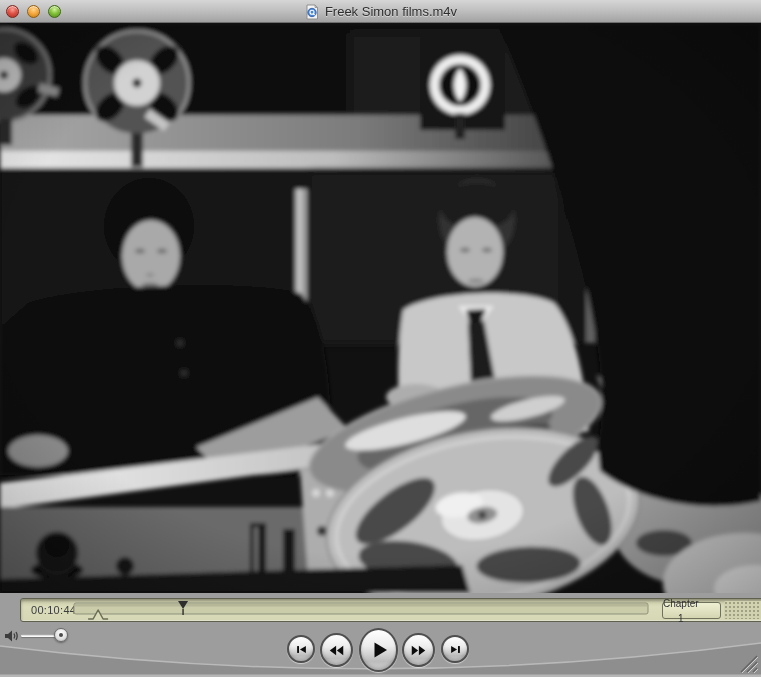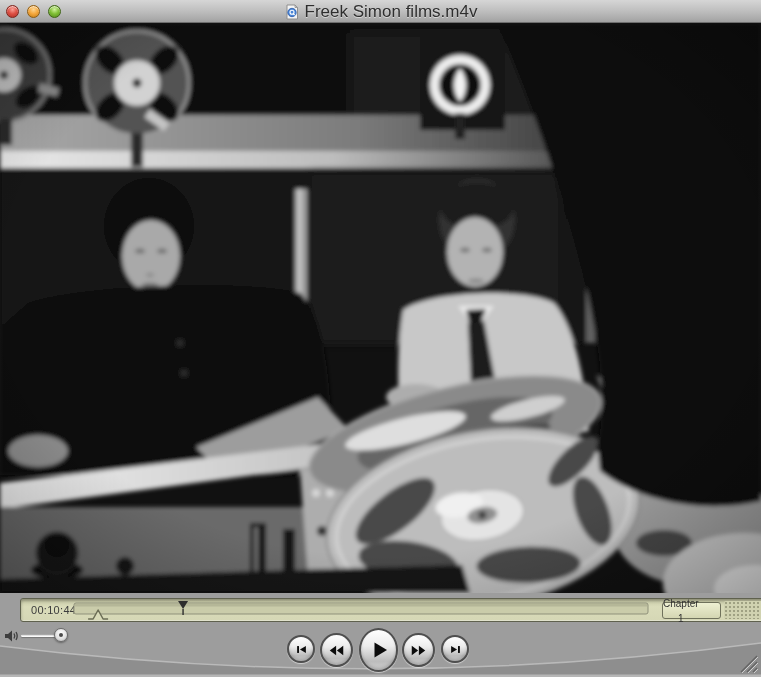--- a/index.html
+++ b/index.html
@@ -9,21 +9,21 @@
   
   .titlebar{position:absolute;left:0;top:0;width:761px;height:23px;
     background:linear-gradient(#d6d6d6,#bcbcbc 55%,#a2a2a2);
     border-bottom:1px solid #6e6e6e;box-sizing:border-box;}
   .tl{position:absolute;top:5px;width:13px;height:13px;border-radius:50%;box-sizing:border-box;
     box-shadow:inset 0 1px 1px rgba(255,255,255,.7);}
   .tl-red{left:6px;background:radial-gradient(circle at 50% 32%,#f9a096 0%,#dd4f43 48%,#aa2f25 100%);border:1px solid #7e241c;}
   .tl-yellow{left:27px;background:radial-gradient(circle at 50% 32%,#fcd693 0%,#f5a73b 48%,#bf7a14 100%);border:1px solid #8f5c10;}
   .tl-green{left:48px;background:radial-gradient(circle at 50% 32%,#d2f2a0 0%,#7fbf34 48%,#53841c 100%);border:1px solid #3f6614;}
   .title-group{position:absolute;left:0;right:0;top:0;height:23px;display:flex;align-items:center;justify-content:center;gap:5px;}
-  .title-text{font-size:17px;color:#2e2e2e;text-shadow:0 1px 0 rgba(255,255,255,.5);}
+  .title-text{font-size:13px;color:#2e2e2e;text-shadow:0 1px 0 rgba(255,255,255,.5);}
   .doc-icon{width:16px;height:16px;display:block;}
 
   
   .video{position:absolute;left:0;top:23px;width:761px;height:570px;background:#0e0e0e;}
   .video svg{display:block;}
 
   
   .controller{position:absolute;left:0;top:593px;width:761px;height:84px;background:#9d9d9d;}
   .controller .curve{position:absolute;left:0;top:0;}
 

